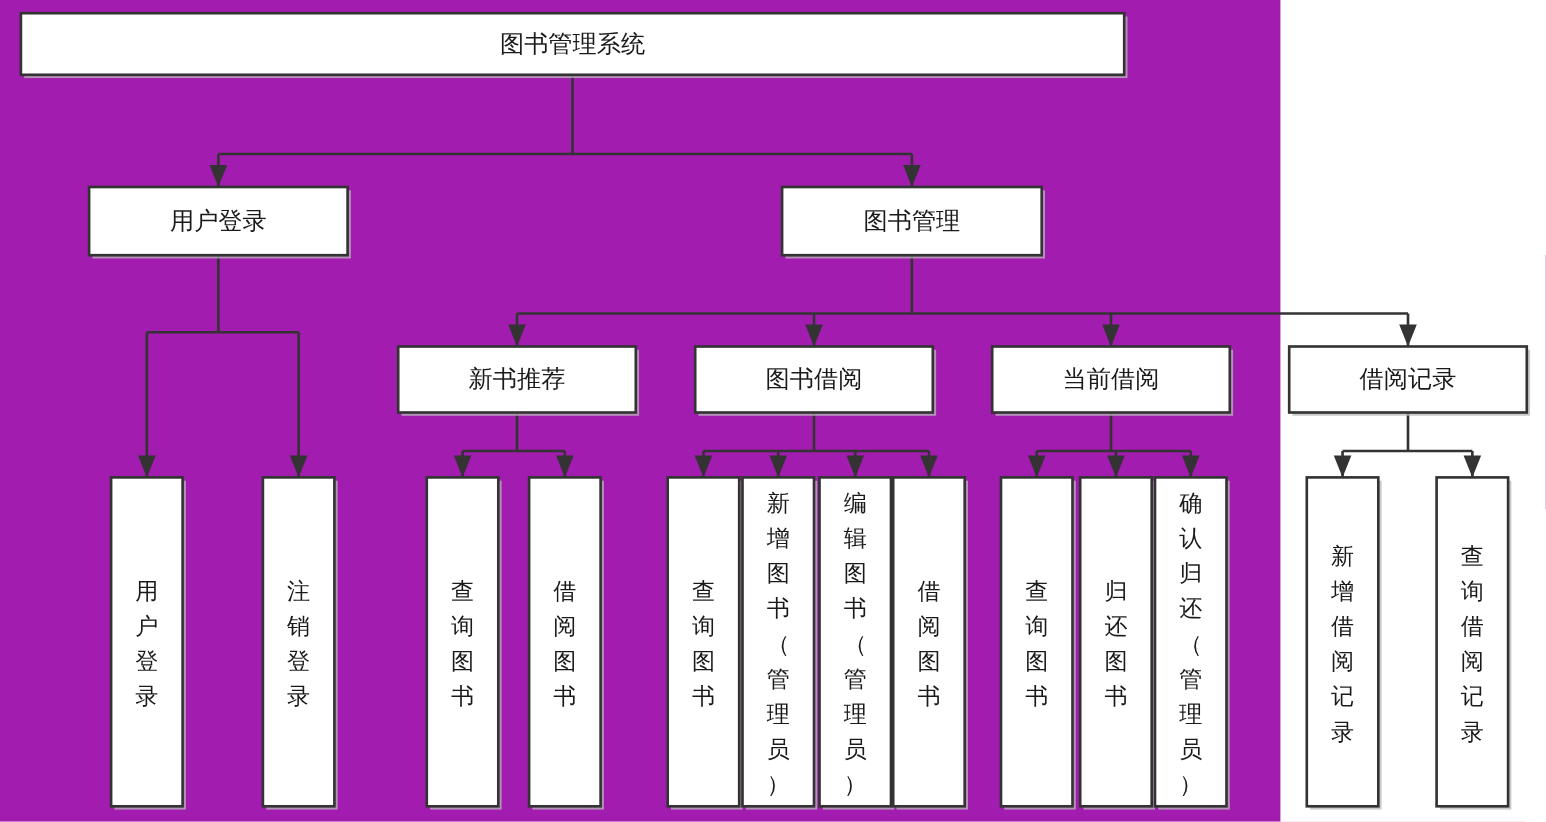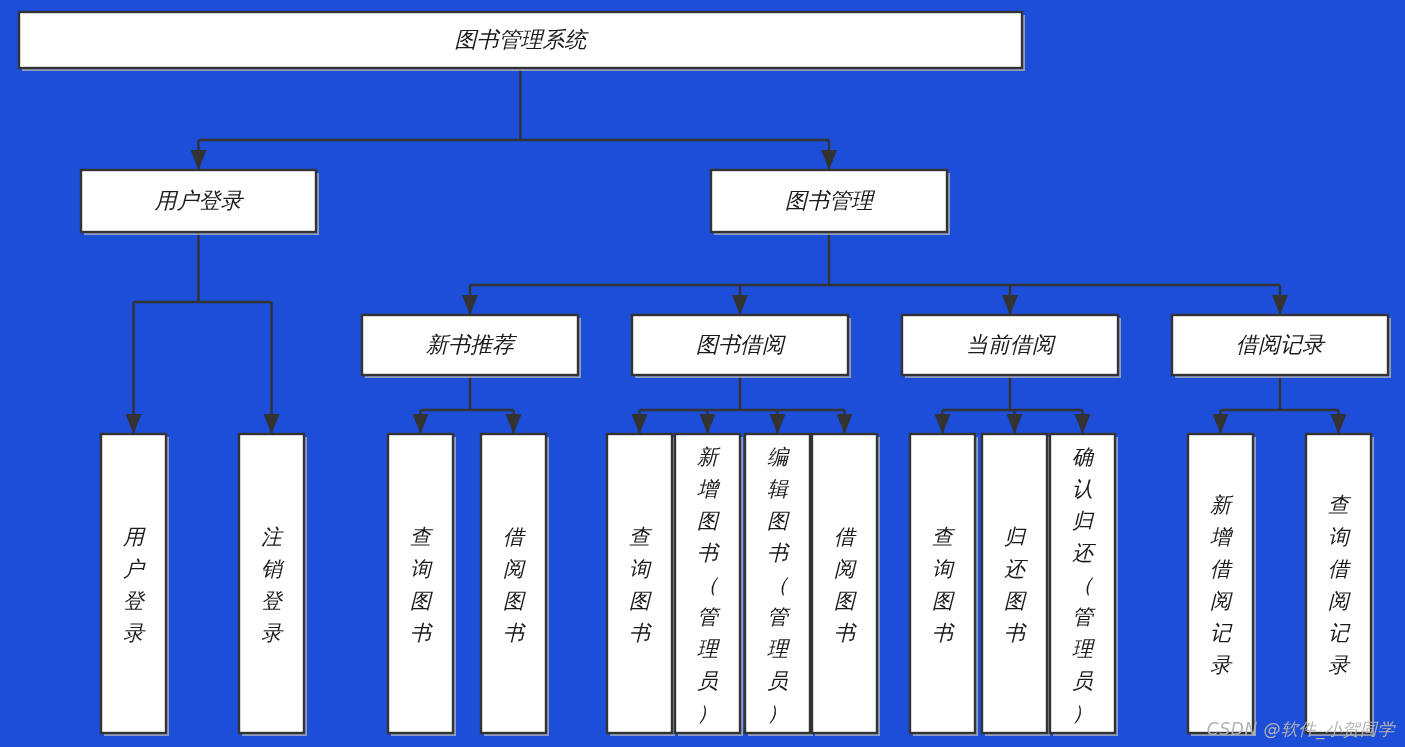--- a/index.html
+++ b/index.html
@@ -8,24 +8,23 @@
     background: #ffffff;
   }
   body {
     width: 1405px;
     height: 747px;
     font-family: "DejaVu Sans", "Liberation Sans", sans-serif;
     overflow: hidden;
   }
   #diagram-root {
     position: relative;
-    width: 1405px;
+    width: 1164px;
     height: 747px;
-    background: #1d4ed8;
-    font-style: italic;
+    background: #a21caf;
   }
   svg.diagram-canvas {
     position: absolute;
     left: 0;
     top: 0;
     width: 1405px;
     height: 747px;
     display: block;
   }
   .node-box {
@@ -226,14 +225,13 @@
           <rect x="1188" y="434" width="65" height="299" class="node-box"></rect>
           <text class="leaf-label" x="1220.5" y="512.46"><tspan x="1220.5" dy="0">新</tspan><tspan x="1220.5" dy="32">增</tspan><tspan x="1220.5" dy="32">借</tspan><tspan x="1220.5" dy="32">阅</tspan><tspan x="1220.5" dy="32">记</tspan><tspan x="1220.5" dy="32">录</tspan></text>
         </g>
         <g>
           <rect x="1309" y="437" width="65" height="299" class="node-shadow"></rect>
           <rect x="1306" y="434" width="65" height="299" class="node-box"></rect>
           <text class="leaf-label" x="1338.5" y="512.46"><tspan x="1338.5" dy="0">查</tspan><tspan x="1338.5" dy="32">询</tspan><tspan x="1338.5" dy="32">借</tspan><tspan x="1338.5" dy="32">阅</tspan><tspan x="1338.5" dy="32">记</tspan><tspan x="1338.5" dy="32">录</tspan></text>
         </g>
       </g>
   </svg>
-  <div class="watermark-text">CSDN @软件_小贺同学</div>
 </div>
 
 </body></html>

